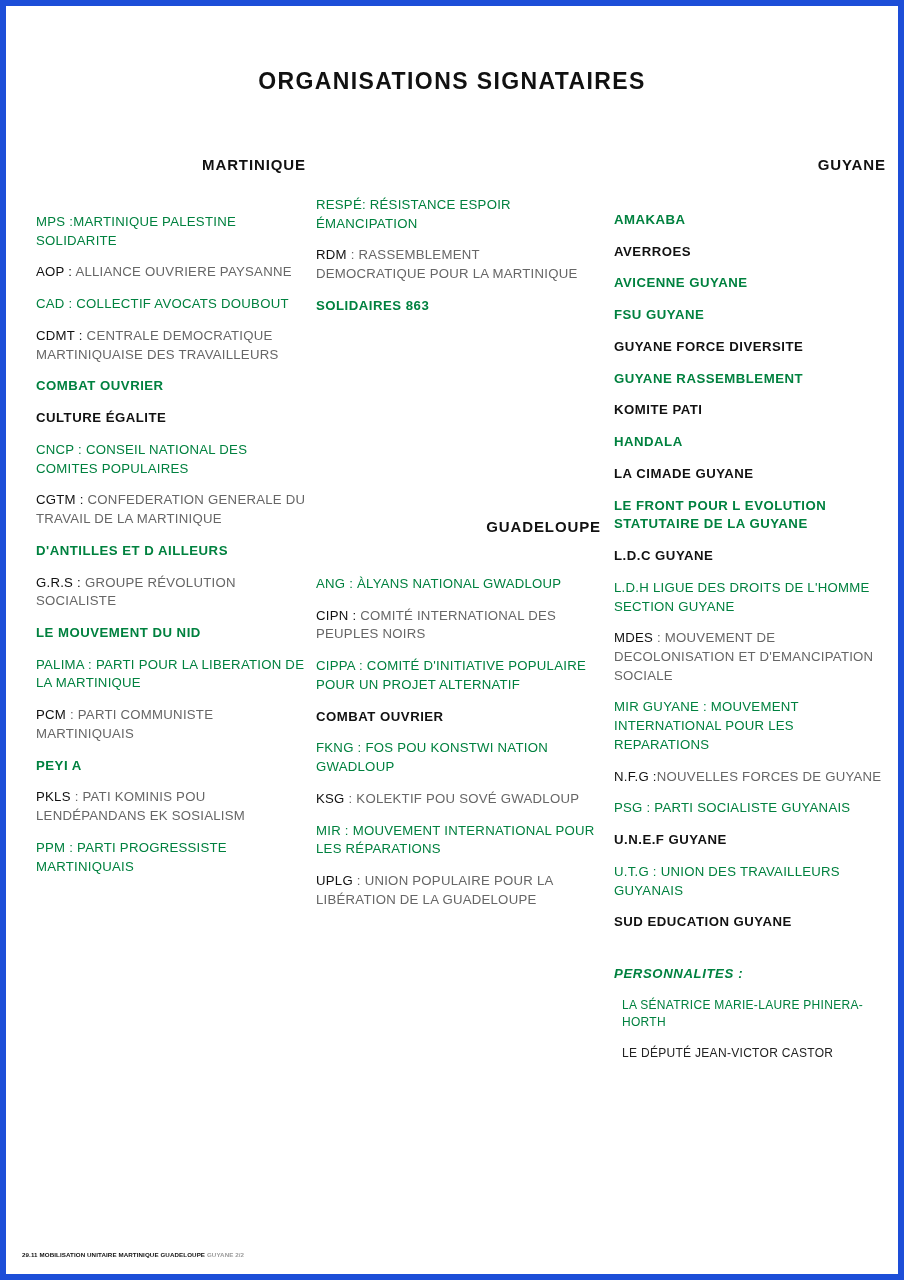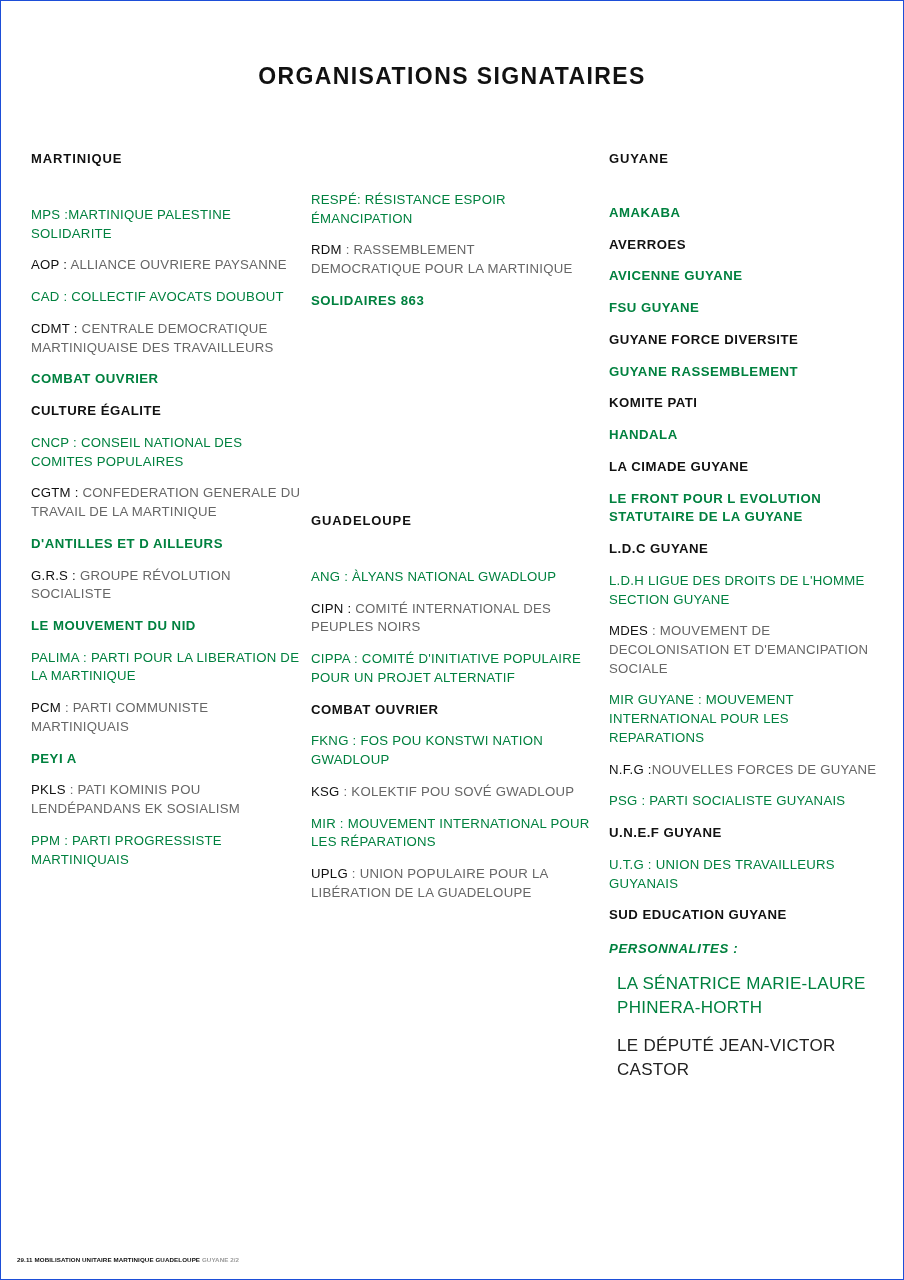--- a/index.html
+++ b/index.html
@@ -13,40 +13,40 @@
     font-family: "Liberation Sans", sans-serif;
     color: #1a1a1a;
     position: relative;
     overflow: hidden;
   }
   .page {
     position: relative;
     width: 904px;
     height: 1280px;
     box-sizing: border-box;
-    border: 1px solid #1d4ed8;
+    border: 6px solid #1d4ed8;
   }
   .title {
     text-align: center;
     font-size: 23px;
     font-weight: bold;
     letter-spacing: 1.4px;
     color: #111111;
     margin: 0;
     position: absolute;
     top: 62px;
     left: 0;
     right: 0;
   }
   .col-head {
-    font-size: 13px;
+    font-size: 15px;
     font-weight: bold;
     letter-spacing: 0.9px;
     color: #111111;
-    text-align: left;
+    text-align: right;
   }
   
   .col {
     position: absolute;
     box-sizing: border-box;
   }
   .col-mtq {
     left: 30px;
     top: 150px;
     width: 270px;
@@ -91,25 +91,25 @@
   .entry.bold-only .abbr {
     font-weight: bold;
     letter-spacing: 0.5px;
   }
   .persona-head {
     font-size: 13.2px;
     font-weight: bold;
     font-style: italic;
     color: #00813f;
     letter-spacing: 0.6px;
-    margin-top: 16px;
+    margin-top: 34px;
     margin-bottom: 16px;
   }
   .persona {
-    font-size: 17px;
+    font-size: 12px;
     line-height: 1.42;
     margin-bottom: 14px;
     padding-left: 8px;
     letter-spacing: 0.3px;
   }
   .persona.green { color: #00813f; }
   .persona.dark { color: #222222; }
 
   .footer {
     position: absolute;

